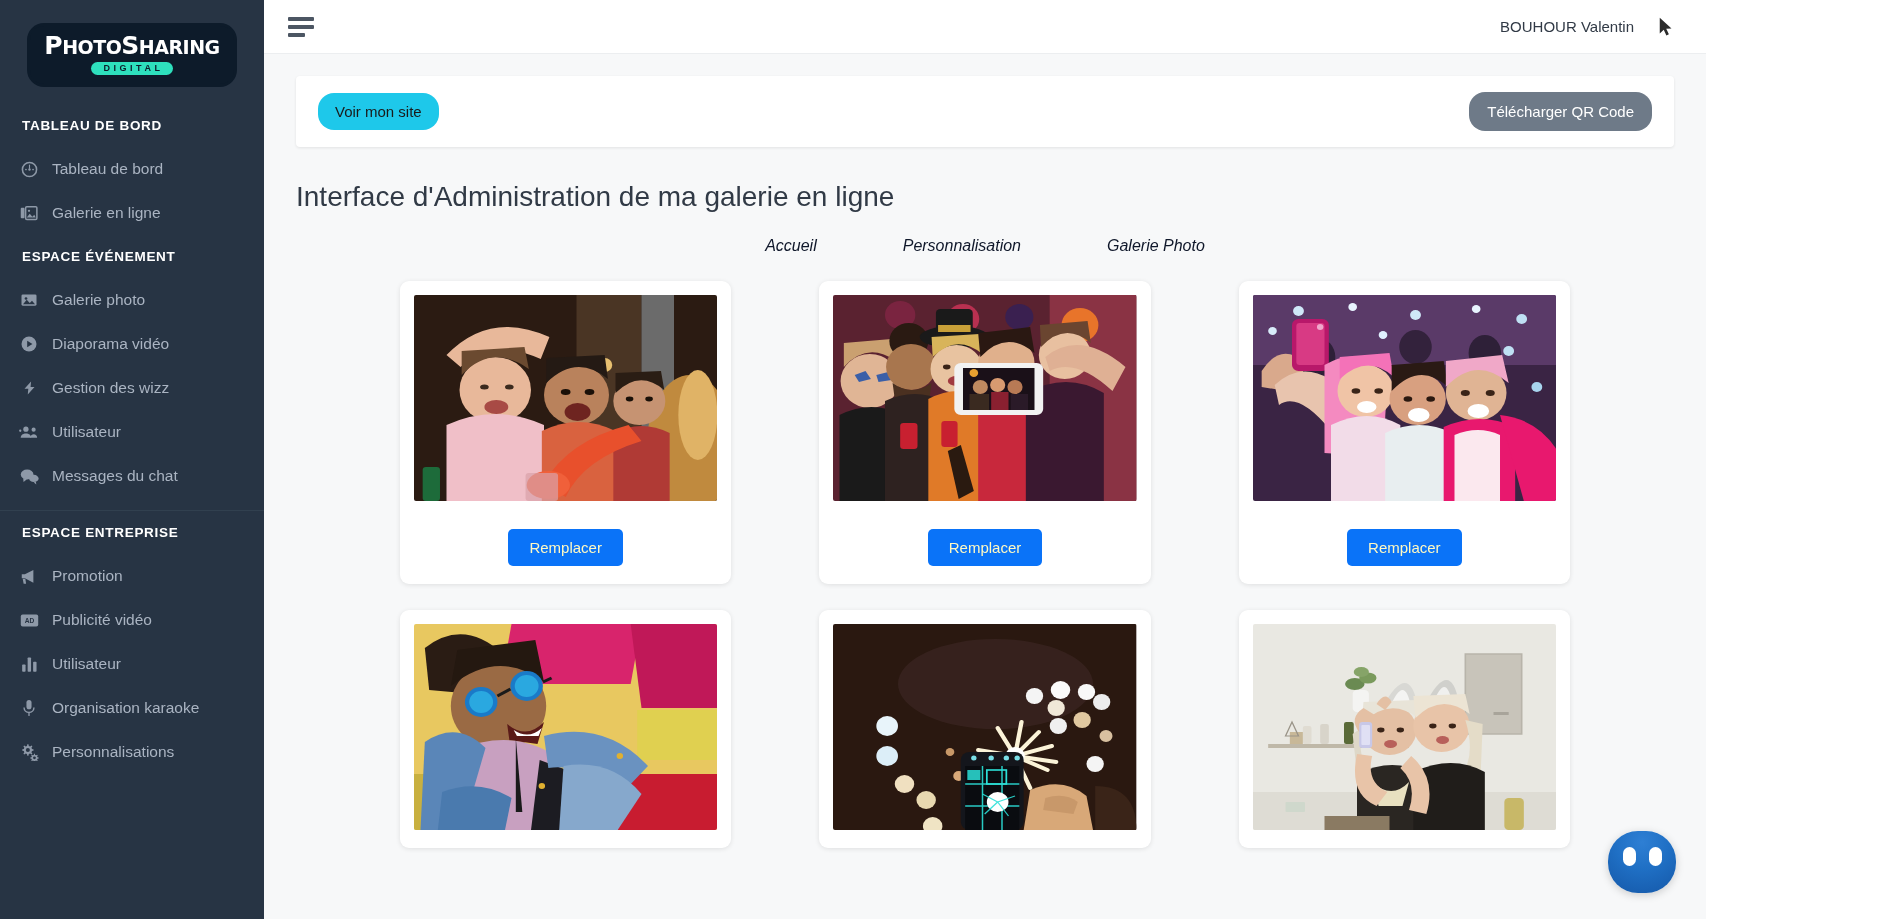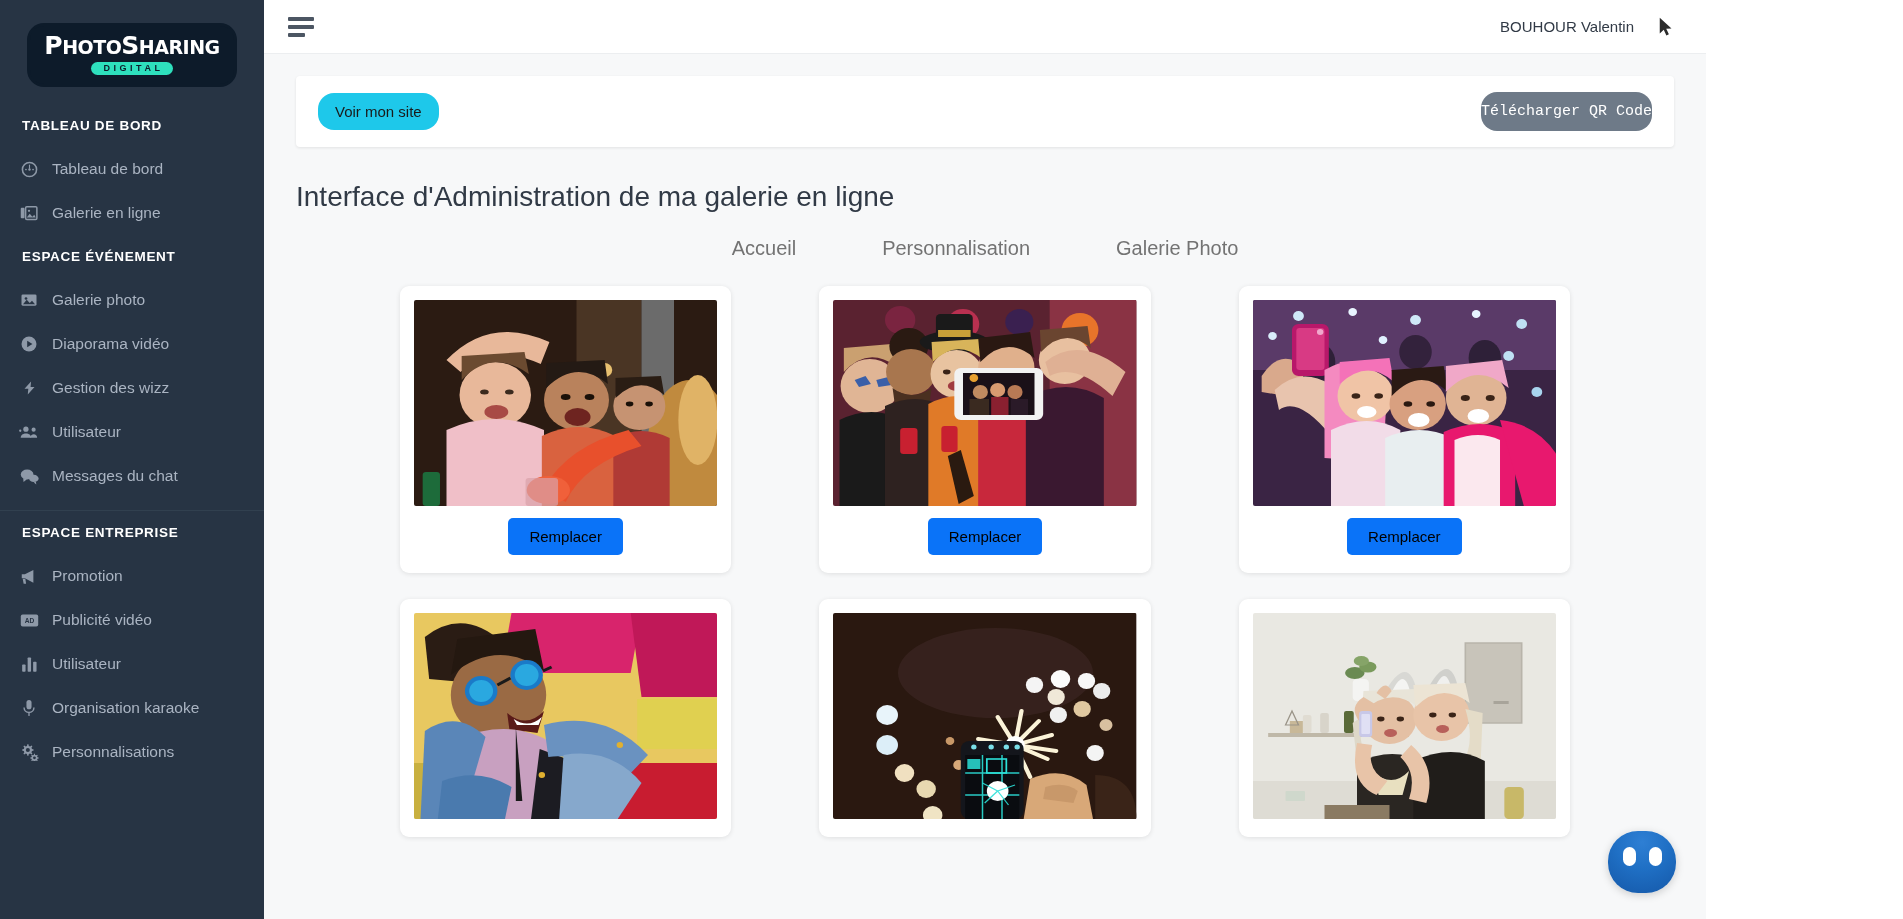--- a/index.html
+++ b/index.html
@@ -144,41 +144,41 @@
     font-family: "Liberation Sans", sans-serif;
   }
   .btn-site {
     background: #1ec8ea;
     color: #1a1a1a;
     padding: 10px 17px;
   }
   .btn-qr {
     background: #6e7a88;
     color: #ffffff;
-    padding: 11px 0;
-    font-family: Liberation Mono, monospace;
+    padding: 11px 18px;
   }
   .page-title {
     text-align: left;
     font-size: 28px;
     font-weight: normal;
     color: #313a46;
     margin-top: 34px;
   }
   .tabs {
     display: flex;
     justify-content: center;
     gap: 78px;
     margin-top: 22px;
   }
   .tab {
-    font-size: 20px;
-    color: #737373;
+    font-size: 16px;
+    color: #0f172a;
     cursor: pointer;
     padding: 2px 4px;
+    font-style: italic;
   }
 
   .grid {
     margin-top: 24px;
     display: grid;
     grid-template-columns: repeat(3, 1fr);
     column-gap: 88px;
     row-gap: 26px;
     padding: 0 104px;
   }
@@ -194,23 +194,23 @@
   .photo {
     width: 100%;
     height: 206px;
     border-radius: 2px;
     overflow: hidden;
     position: relative;
   }
   .photo svg { display: block; width: 100%; height: 100%; }
   .btn-replace {
     background: #0a73f8;
-    color: #000000;
+    color: #fef9c3;
     padding: 10px 21px;
-    margin-top: 12px;
+    margin-top: 28px;
     border-radius: 5px;
     font-size: 15px;
   }
 
   
   .chat-widget {
     position: absolute;
     right: 30px;
     bottom: 26px;
     width: 68px;

